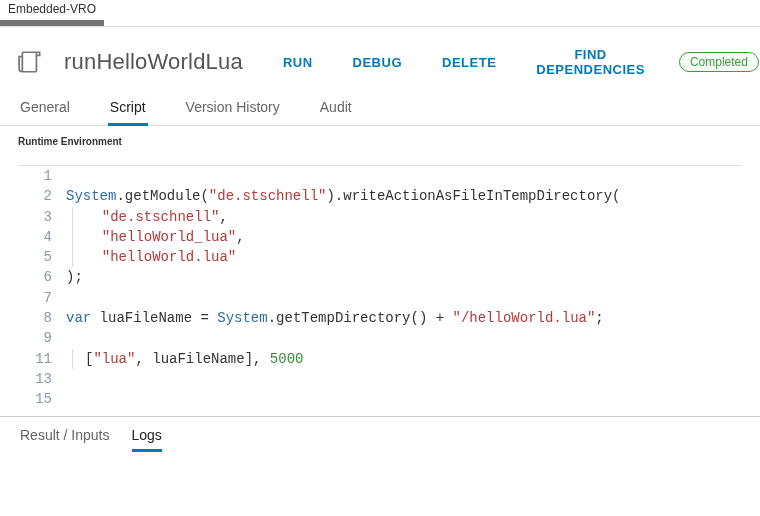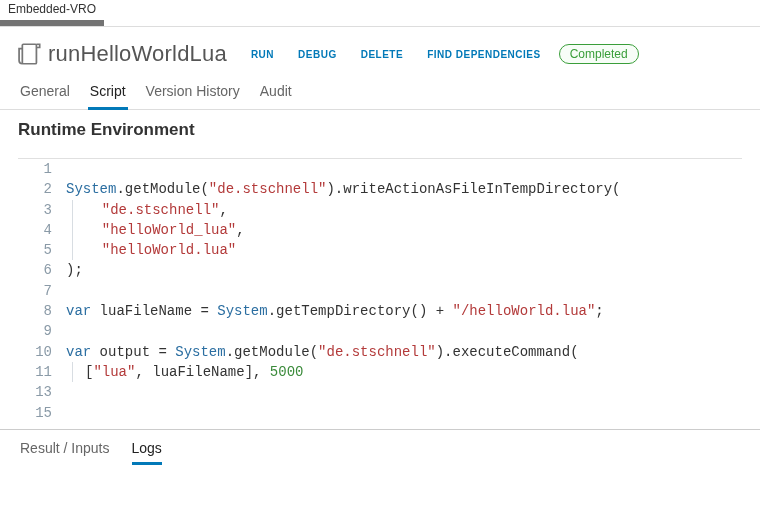--- a/index.html
+++ b/index.html
@@ -18,71 +18,71 @@
     display: inline-block;
     margin-bottom: 0;
   }
   .breadcrumb-wrap {
     border-bottom: 1px solid #ddd;
   }
   .header-row {
     display: flex;
     align-items: center;
     padding: 14px 18px 10px 18px;
-    gap: 4px;
+    gap: 20px;
   }
   .title-icon svg { display: block; }
   .page-title {
     font-size: 22px;
     font-weight: 400;
     color: #555;
     letter-spacing: 0.2px;
     margin-right: 10px;
   }
   .action-btn {
     background: none;
     border: none;
     color: #0279b8;
-    font-size: 10px;
+    font-size: 13px;
     font-weight: 600;
     letter-spacing: 0.5px;
     padding: 6px 10px;
     cursor: pointer;
   }
   .status-badge {
     border: 1px solid #3a9e3a;
     color: #3a9e3a;
     border-radius: 12px;
     padding: 2px 10px;
     font-size: 12px;
     margin-left: 4px;
     background: #f7fdf7;
   }
   .tabs {
     display: flex;
-    gap: 16px;
+    gap: 36px;
     padding: 0 18px;
     border-bottom: 1px solid #ddd;
   }
   .tab {
     padding: 6px 2px 8px 2px;
     font-size: 14px;
     color: #666;
     cursor: pointer;
   }
   .tab.active {
     color: #222;
     border-bottom: 3px solid #0279b8;
     margin-bottom: -1px;
   }
   .runtime-section {
     padding: 10px 18px 6px 18px;
   }
   .runtime-label {
-    font-size: 17px;
+    font-size: 10px;
     font-weight: 600;
     color: #333;
     margin-bottom: 4px;
   }
   .runtime-select {
     display: flex;
     align-items: center;
     justify-content: space-between;
     width: 175px;
     border-bottom: 1px solid #888;
@@ -202,24 +202,20 @@
     </div>
   <div class="code-line">
       <span class="gutter">8</span>
       <span class="code"><span class="tk-kw">var</span><span> luaFileName = </span><span class="tk-id">System</span><span>.getTempDirectory() + </span><span class="tk-str">"/helloWorld.lua"</span><span>;</span></span>
     </div>
   <div class="code-line">
       <span class="gutter">9</span>
       <span class="code"></span>
     </div>
   <div class="code-line">
-      <span class="gutter">10</span>
-      <span class="code"><span class="tk-kw">var</span><span> output = </span><span class="tk-id">System</span><span>.getModule(</span><span class="tk-str">"de.stschnell"</span><span>).executeCommand(</span></span>
-    </div>
-  <div class="code-line">
       <span class="gutter">11</span>
       <span class="code"><span class="guide"><span>[</span><span class="tk-str">"lua"</span><span>, luaFileName], </span><span class="tk-num">5000</span></span></span>
     </div>
   <div class="code-line">
       <span class="gutter">13</span>
       <span class="code"></span>
     </div>
   <div class="code-line">
       <span class="gutter">15</span>
       <span class="code"></span>

